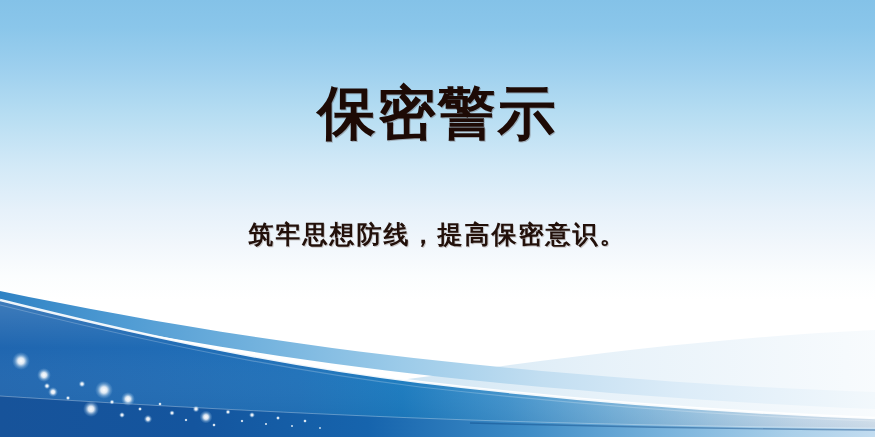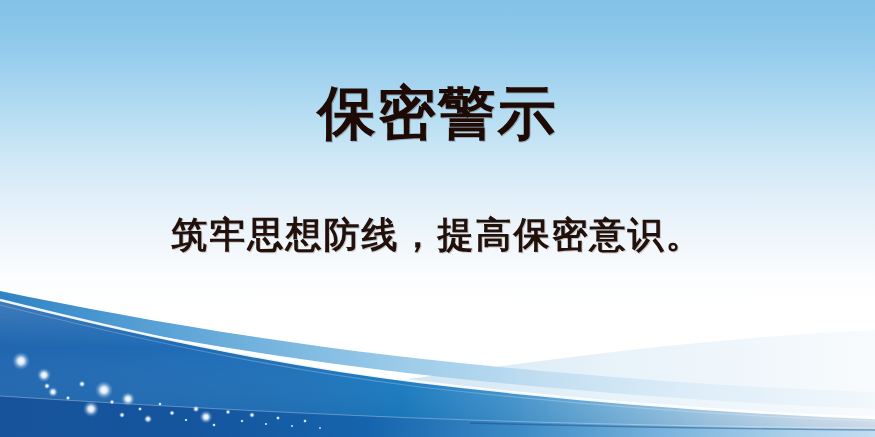--- a/index.html
+++ b/index.html
@@ -64,21 +64,21 @@
     text-shadow: 1px 1px 0 rgba(60,30,20,0.28);
     white-space: nowrap;
   }
   .subtitle {
     position: absolute;
     left: 0;
     top: 212px;
     width: 875px;
     text-align: center;
     font-family: "DejaVu Sans", "Liberation Sans", sans-serif;
-    font-size: 36px;
+    font-size: 25px;
     font-weight: bold;
     line-height: 46px;
     letter-spacing: 2px;
     color: #22100a;
     text-shadow: 1px 1px 0 rgba(60,30,20,0.22);
     white-space: nowrap;
   }
 </style>
 </head>
 <body>

